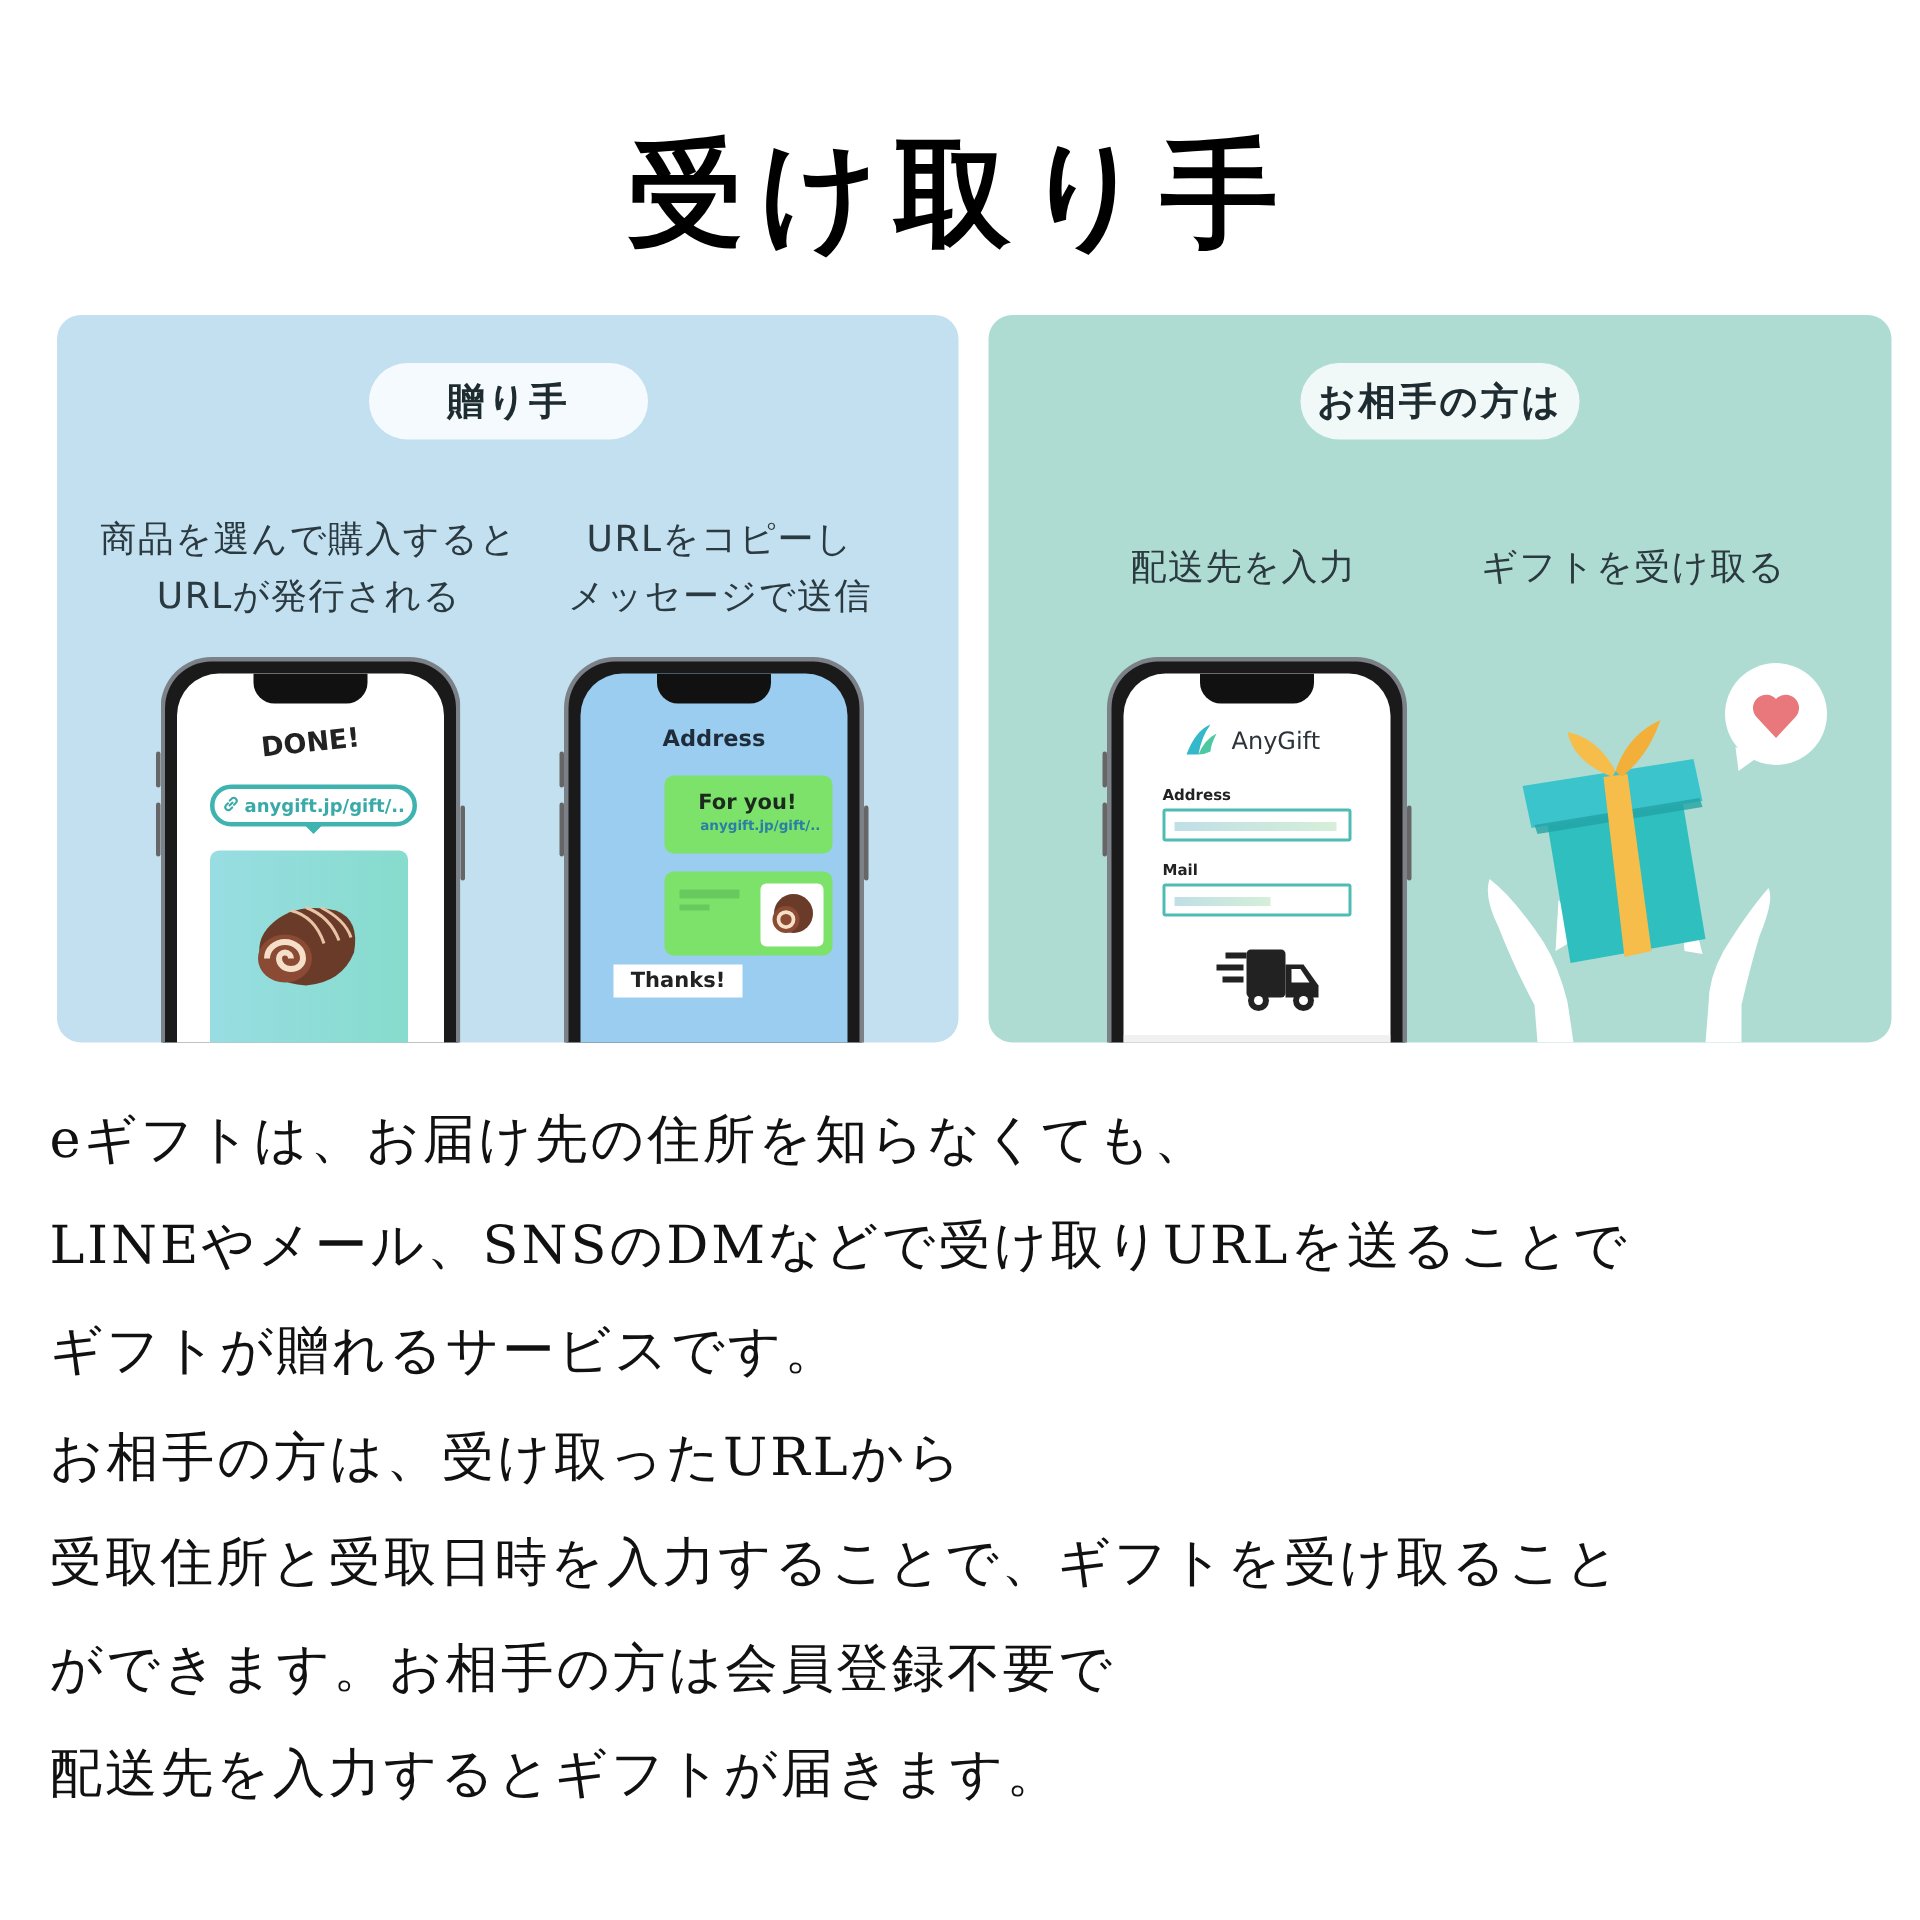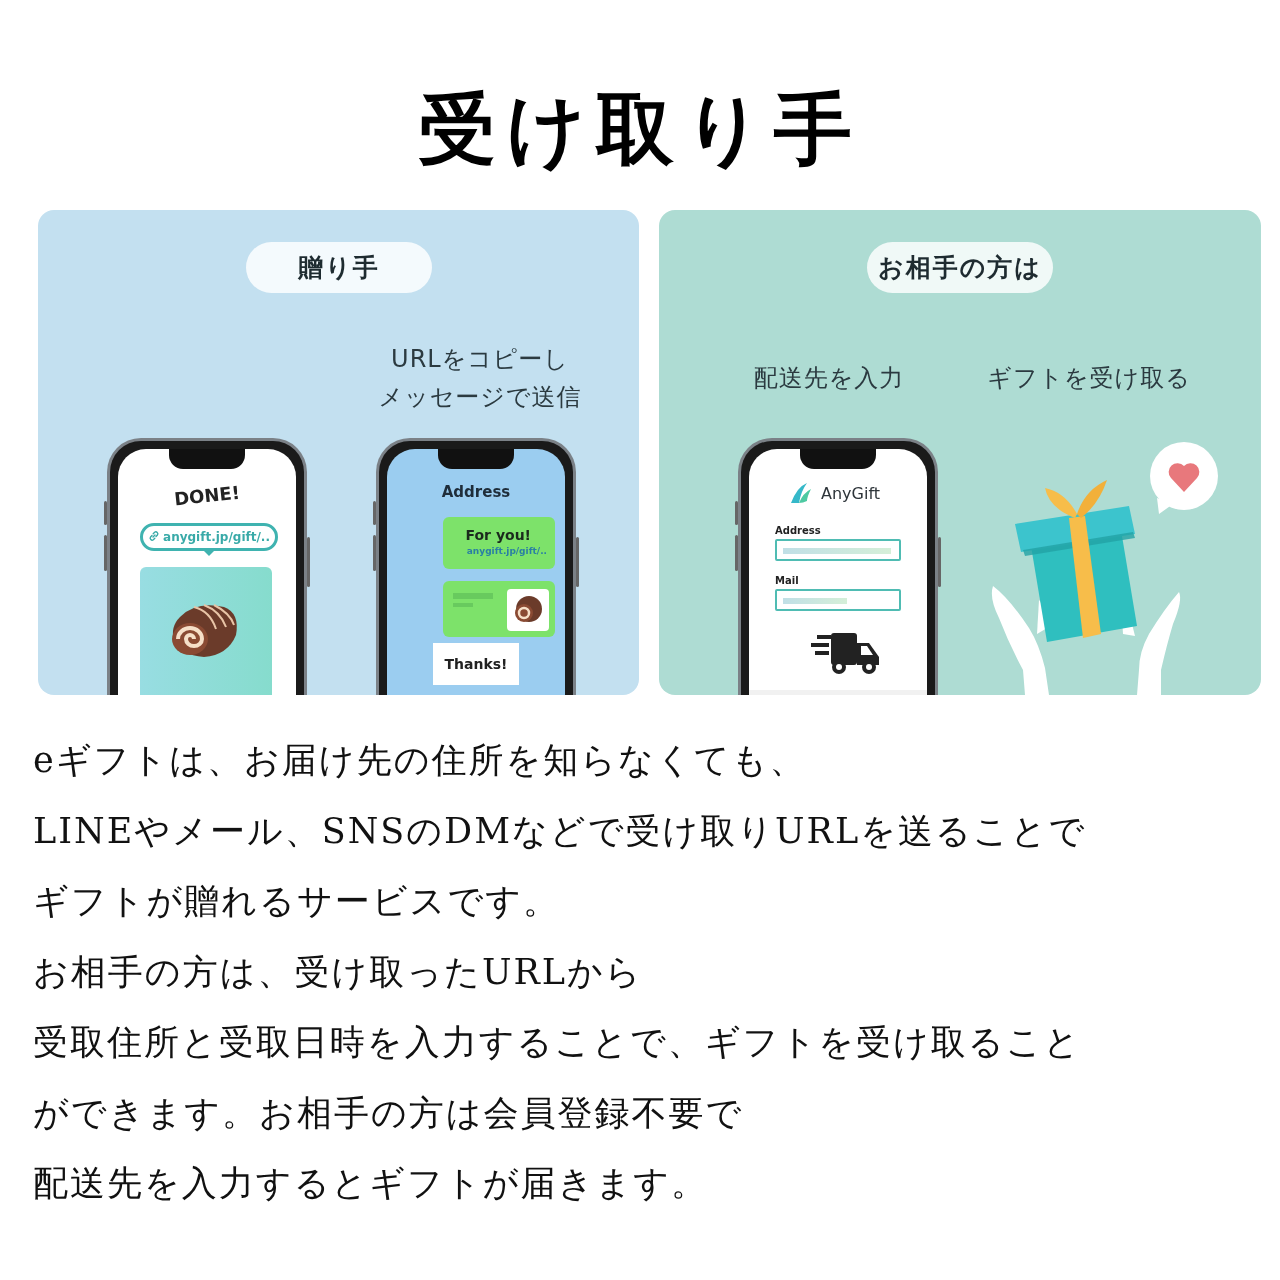--- a/index.html
+++ b/index.html
@@ -75,23 +75,23 @@
   .msg-title {
     position: absolute; left: 0; right: 0; top: 34px; text-align: center;
     font-family: "DejaVu Sans", sans-serif; font-weight: 700; font-size: 15px; color: #1f2d3a;
   }
   .green-bubble {
     position: absolute; background: #7de26a; border-radius: 6px;
   }
   .foryou { font-family: "DejaVu Sans", sans-serif; font-weight: 700; font-size: 14px; color: #1b2a1d; text-align: right; padding: 10px 24px 0 0; }
   .foryou-link { font-family: "DejaVu Sans", sans-serif; font-weight: 700; font-size: 9px; color: #2a7fa4; text-align: right; padding: 3px 8px 0 0; }
   .thanks {
-    position: absolute; left: 22px; top: 194px; width: 86px; height: 42px; background: #fff; border-radius: 0;
+    position: absolute; left: 22px; top: 194px; width: 86px; height: 22px; background: #fff; border-radius: 0;
     display: flex; align-items: center; justify-content: center;
-    font-family: "DejaVu Sans", sans-serif; font-weight: 700; font-size: 14px; color: #222; margin-left: 24px;
+    font-family: "DejaVu Sans", sans-serif; font-weight: 700; font-size: 14px; color: #222;
   }
   .ph-line { position: absolute; height: 6px; background: #5fc05a; opacity: 0.7; }
   .mini-cake {
     position: absolute; right: 6px; top: 8px; width: 42px; height: 42px; background: #fff; border-radius: 4px;
   }
 
   .anygift-logo {
     position: absolute; left: 40px; top: 32px; display: flex; align-items: center; gap: 6px;
     font-family: "DejaVu Sans", sans-serif; font-size: 16px; color: #2d3439;
   }
@@ -111,20 +111,24 @@
   .body-text div { height: 70.5px; }
 </style>
 </head>
 <body>
 
 <h1 class="title">受け取り手</h1>
 
 <section class="panel sender">
   <div class="pill">贈り手</div>
 
+  <div class="caption" style="left:18px; top:130px; width:300px;">
+    <div>商品を選んで購入すると</div>
+    <div>URLが発行される</div>
+  </div>
   <div class="caption" style="left:322px; top:130px; width:240px;">
     <div>URLをコピーし</div>
     <div>メッセージで送信</div>
   </div>
 
   <div class="phone" style="left:69px; top:228px;">
     <div class="side-btn" style="left:-6px; top:60px; height:24px;"></div>
     <div class="side-btn" style="left:-6px; top:94px; height:36px;"></div>
     <div class="side-btn" style="right:-6px; top:96px; height:50px;"></div>
     <div class="screen">

